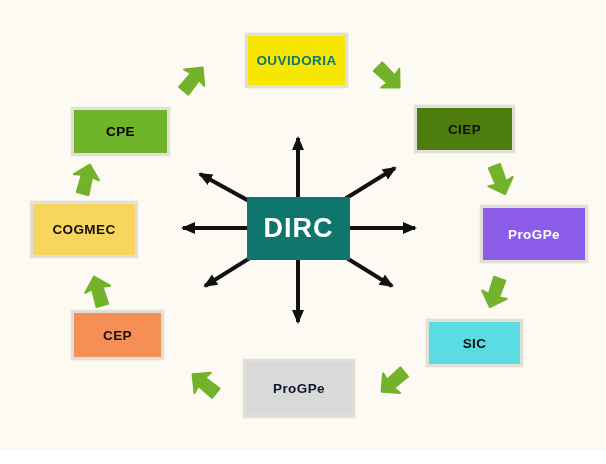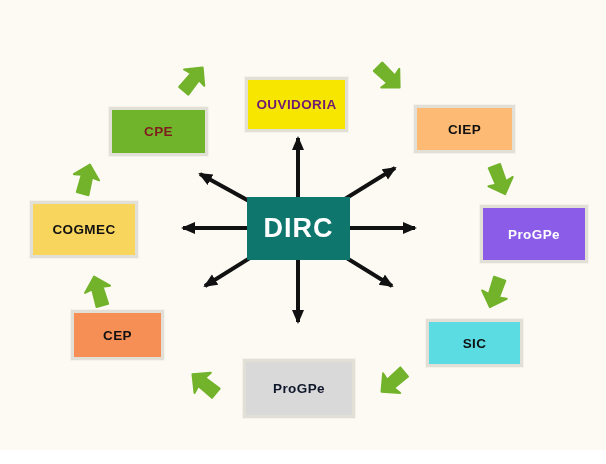--- a/index.html
+++ b/index.html
@@ -66,28 +66,28 @@
     <line x1="298" y1="228" x2="183" y2="228" marker-end="url(#ah)"></line>
     <line x1="298" y1="228" x2="415" y2="228" marker-end="url(#ah)"></line>
     <line x1="298" y1="228" x2="200" y2="174" marker-end="url(#ah)"></line>
     <line x1="298" y1="228" x2="395" y2="168" marker-end="url(#ah)"></line>
     <line x1="298" y1="228" x2="205" y2="286" marker-end="url(#ah)"></line>
     <line x1="298" y1="228" x2="392" y2="286" marker-end="url(#ah)"></line>
   </svg>
 
   <div class="center-node" style="background: #0f766e; color: rgb(255, 255, 255);">DIRC</div>
 
-  <div class="node n-ouvidoria" style="background: rgb(247, 230, 0); color: #701a75; margin-top: 44px;">OUVIDORIA</div>
-  <div class="node n-ciep" style="background: #fdba74; color: rgb(17, 17, 17);">CIEP</div>
+  <div class="node n-ouvidoria" style="background: rgb(247, 230, 0); color: #0f766e;">OUVIDORIA</div>
+  <div class="node n-ciep" style="background: #4d7c0f; color: rgb(17, 17, 17);">CIEP</div>
   <div class="node n-audin" style="background: rgb(139, 92, 232); color: rgb(255, 255, 255);">ProGPe</div>
   <div class="node n-sic" style="background: rgb(91, 220, 227); color: rgb(17, 17, 17);">SIC</div>
   <div class="node n-progpe" style="background: rgb(217, 217, 217); color: #0f172a;">ProGPe</div>
   <div class="node n-cep" style="background: rgb(245, 143, 85); color: rgb(17, 17, 17);">CEP</div>
   <div class="node n-cogmec" style="background: rgb(248, 213, 92); color: rgb(17, 17, 17);">COGMEC</div>
-  <div class="node n-cpe" style="background: rgb(112, 180, 44); color: #7f1d1d; margin-left: 38px;">CPE</div>
+  <div class="node n-cpe" style="background: rgb(112, 180, 44); color: #000000;">CPE</div>
 
   <svg class="flow-arrow fa1" viewBox="0 0 30 34">
       <polygon points="15,2 28,15 20.5,14 21.5,32 9.5,32 9.8,14 2,15.5"></polygon>
     </svg>
   <svg class="flow-arrow fa2" viewBox="0 0 30 34">
       <polygon points="15,2 28,15 20.5,14 21.5,32 9.5,32 9.8,14 2,15.5"></polygon>
     </svg>
   <svg class="flow-arrow fa3" viewBox="0 0 30 34">
       <polygon points="15,2 28,15 20.5,14 21.5,32 9.5,32 9.8,14 2,15.5"></polygon>
     </svg>

